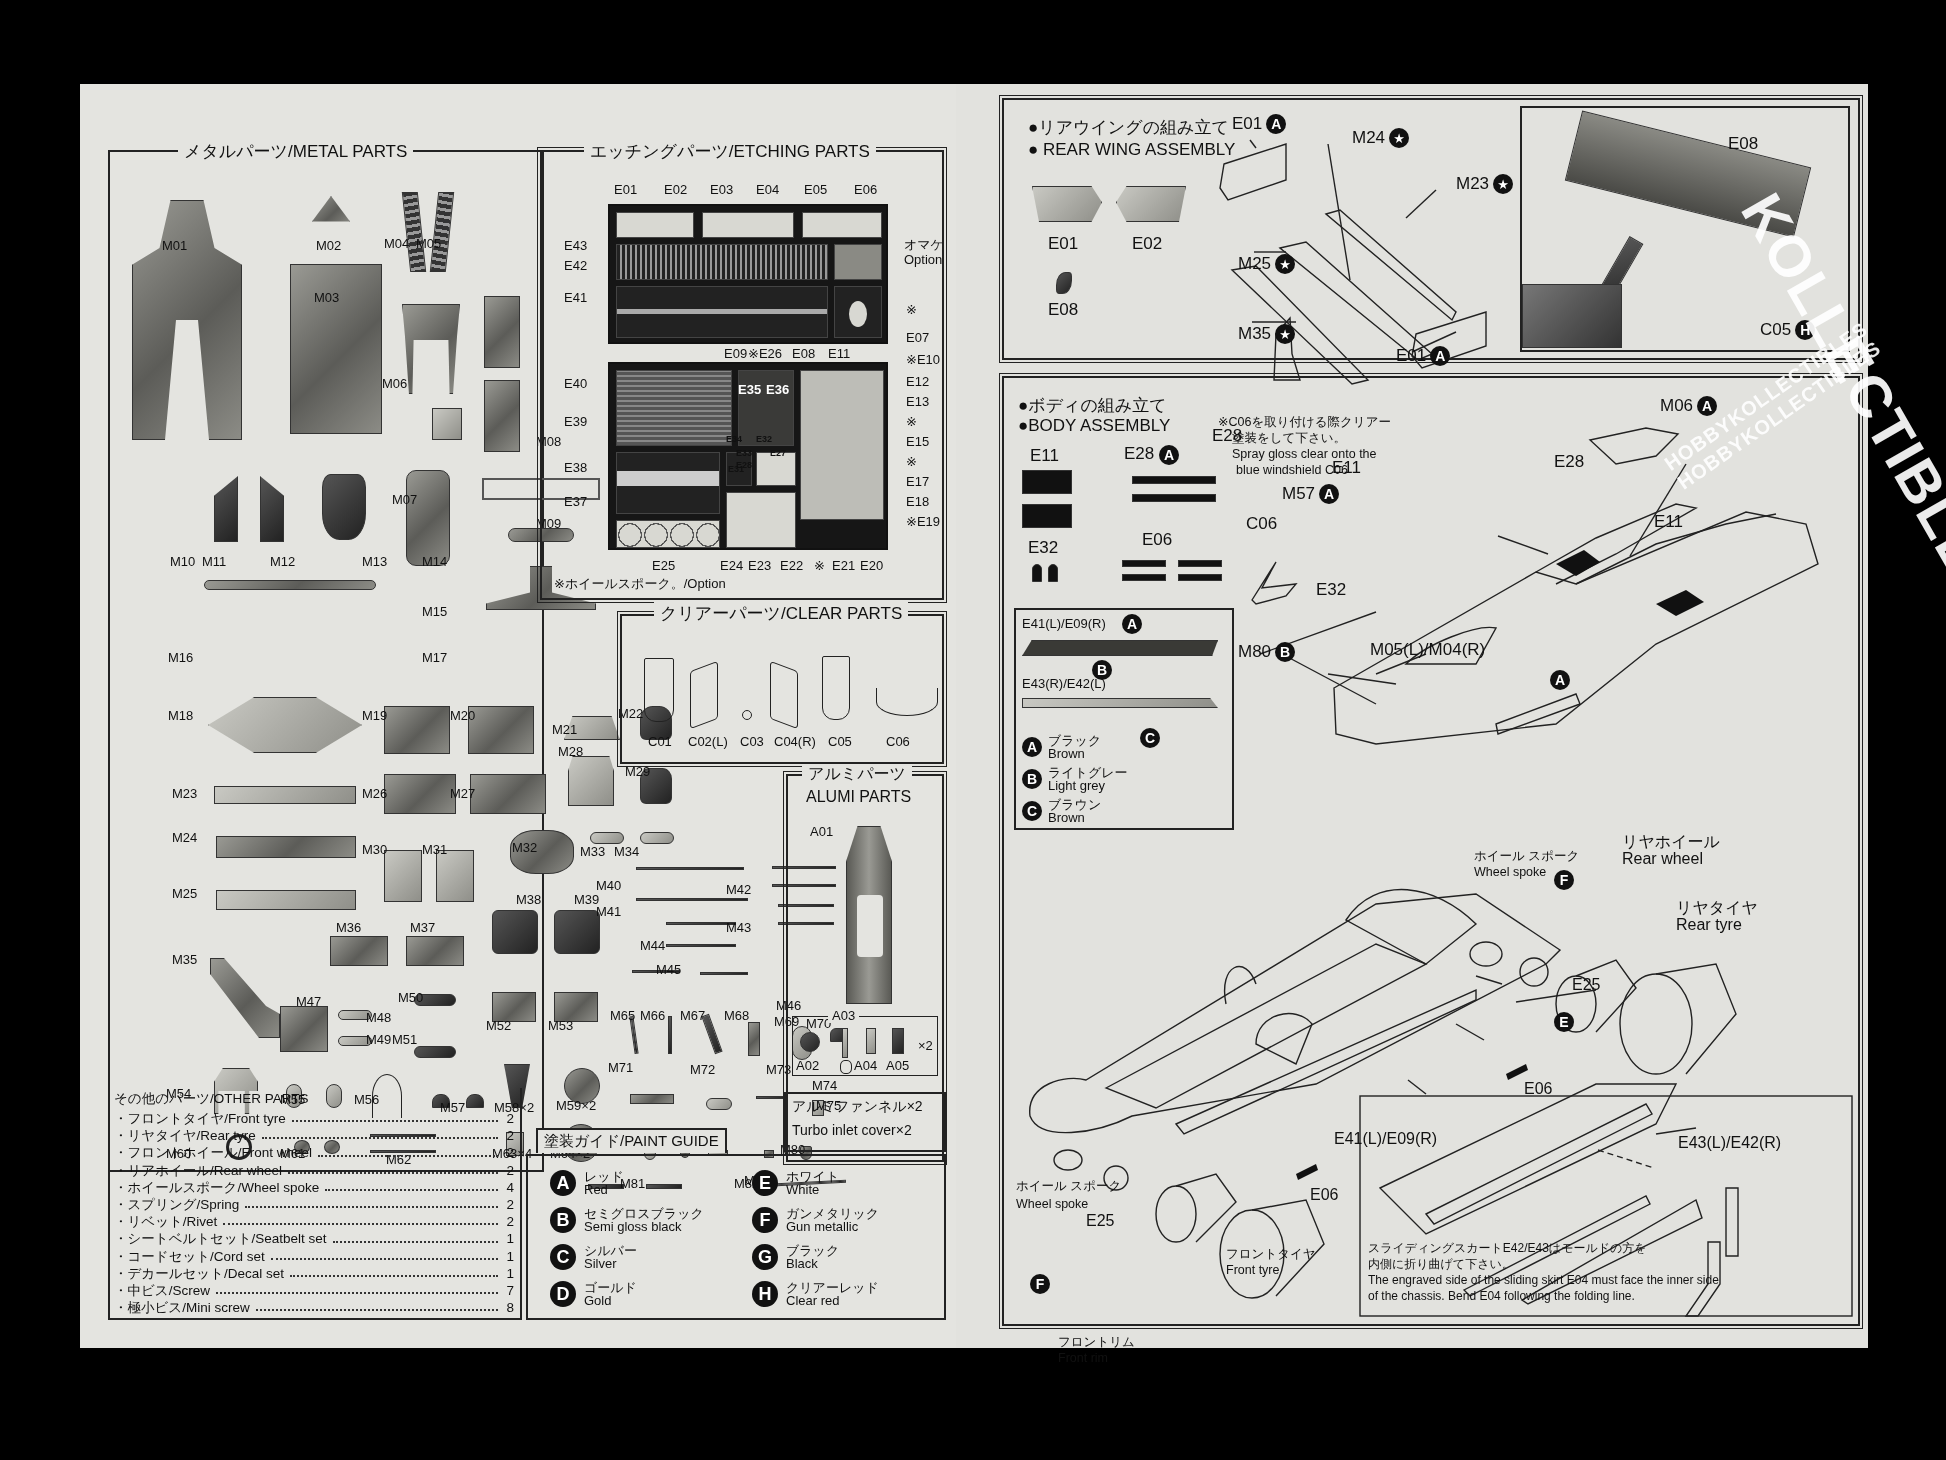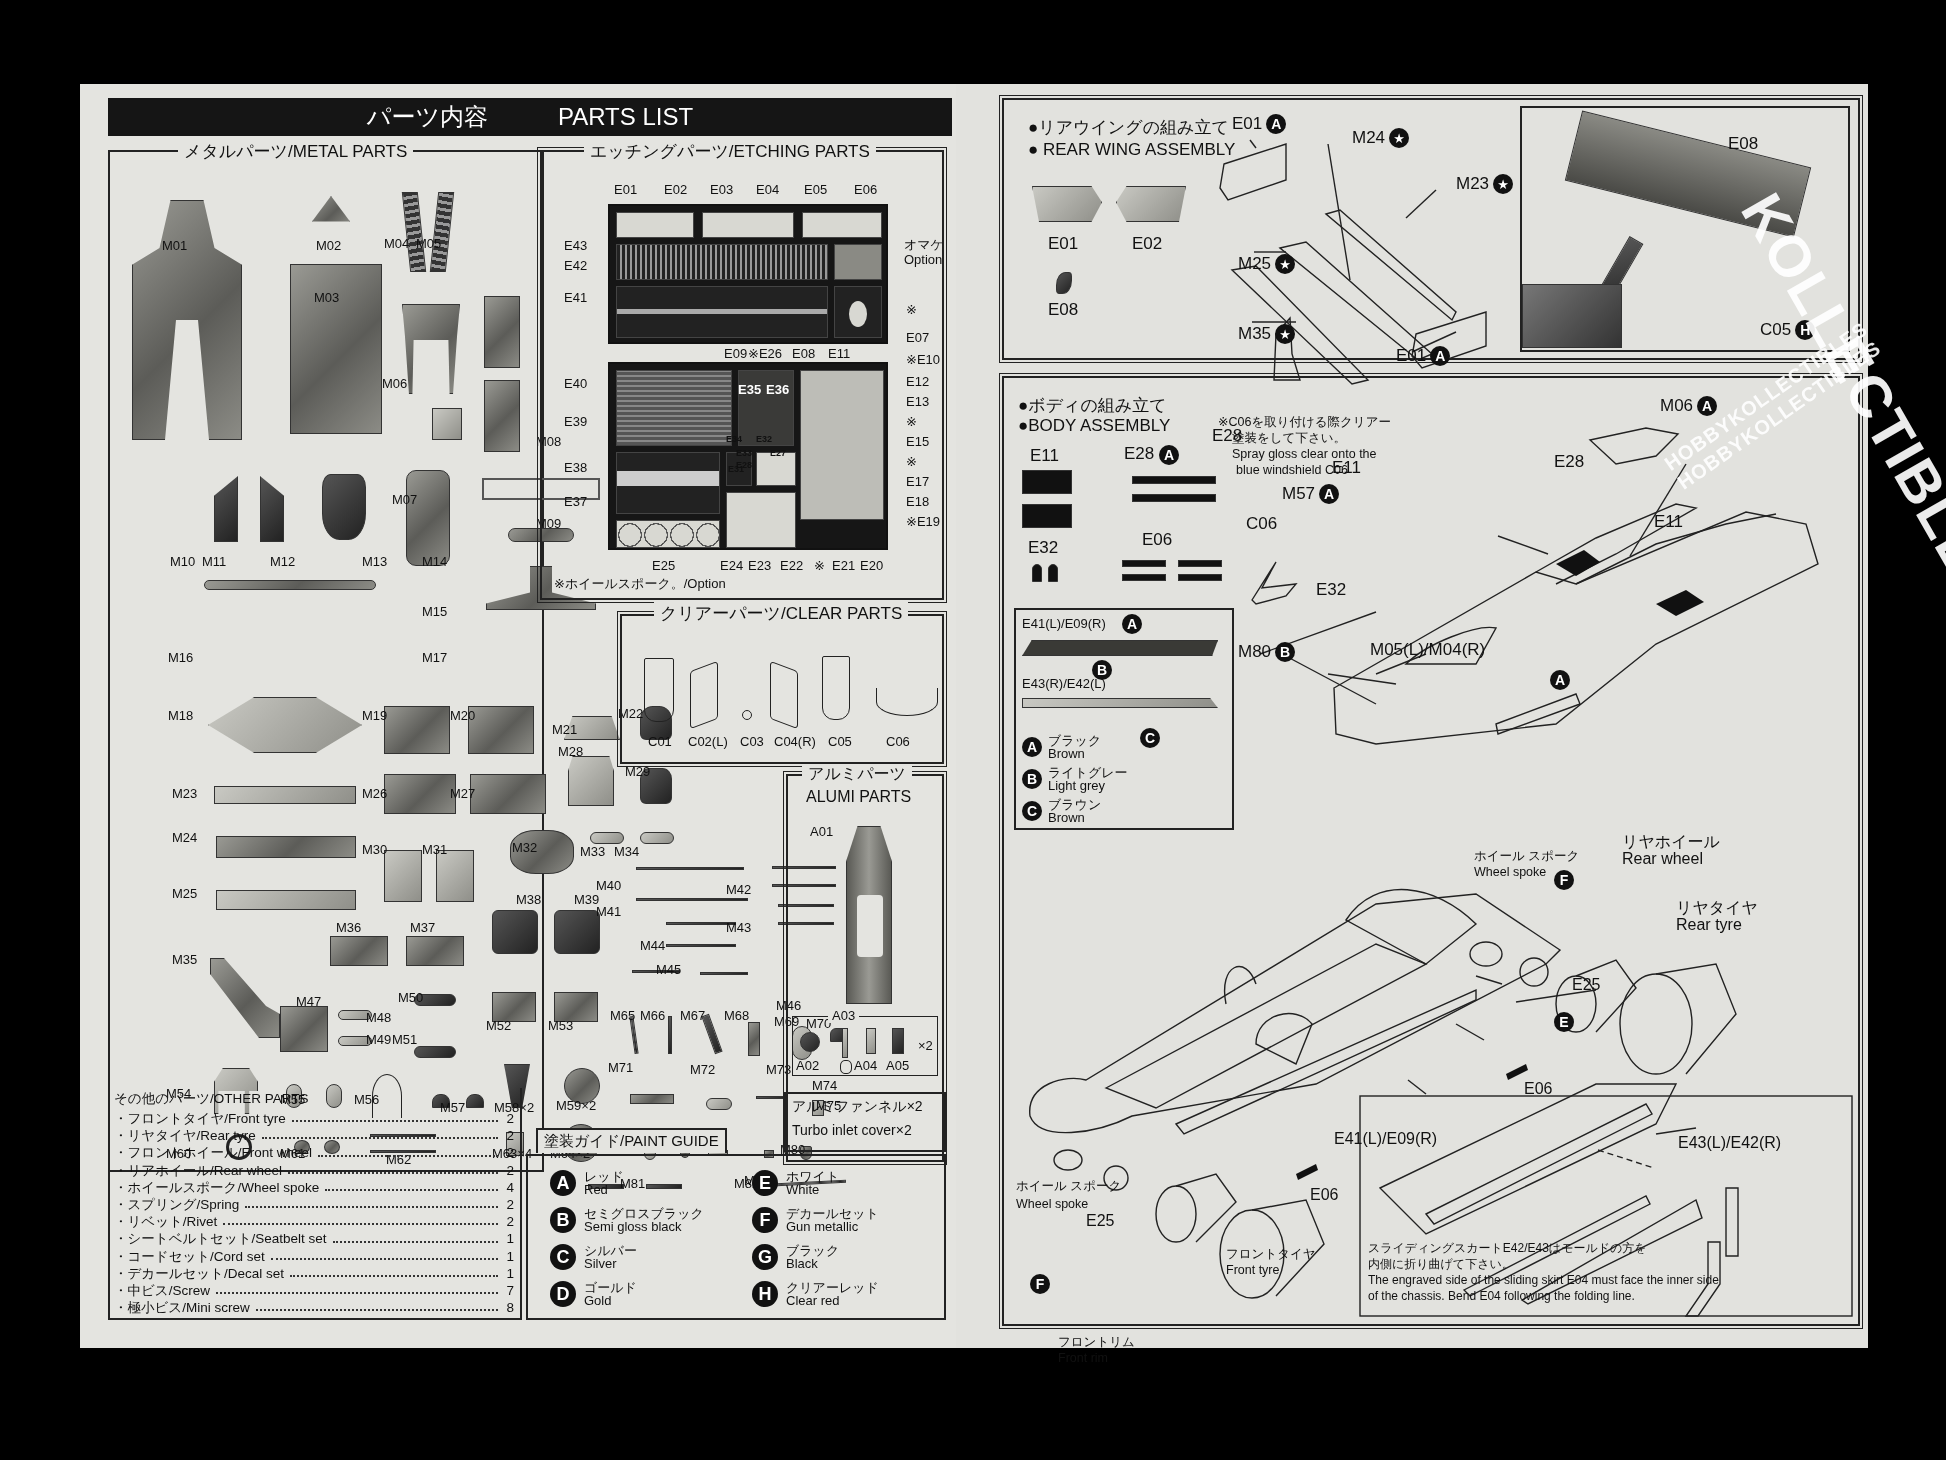--- a/index.html
+++ b/index.html
@@ -35,24 +35,20 @@
 .note{position:absolute;font-size:12.5px;line-height:16px;white-space:nowrap}
 .watermark{position:absolute;left:1610px;top:258px;width:300px;height:300px;border-radius:50%;pointer-events:none}
 .watermark .t1{position:absolute;left:30px;top:110px;font-size:58px;font-weight:bold;color:rgba(255,255,255,.92);transform:rotate(60deg);letter-spacing:2px;transform-origin:center}
 .watermark .t2{position:absolute;left:40px;top:120px;font-size:20px;font-weight:bold;color:rgba(255,255,255,.9);transform:rotate(-35deg);letter-spacing:1px}
 svg{position:absolute;overflow:visible}
 </style>
 </head>
 <body>
 
 <div id="left-sheet" class="sheet">
-  <div class="titlebar">
-    <span>パーツ内容</span>
-    <span>PARTS LIST</span>
-  </div>
 
   <div class="box" style="left:28px;top:66px;width:436px;height:1022px;"></div>
   <div class="legend" style="left:98px;top:56px;">メタルパーツ/METAL PARTS</div>
 
   <div class="part" style="left:52px;top:116px;width:110px;height:240px;clip-path:polygon(35% 0,65% 0,75% 20%,100% 27%,100% 100%,70% 100%,60% 50%,40% 50%,30% 100%,0 100%,0 27%,25% 20%);"></div>
   <div class="part" style="left:232px;top:112px;width:38px;height:32px;clip-path:polygon(50% 0,100% 80%,0 80%);"></div>
   <div class="part" style="left:210px;top:180px;width:92px;height:170px;"></div>
   <div class="part dark" style="left:326px;top:108px;width:16px;height:80px;transform:skewX(6deg);background:repeating-linear-gradient(170deg,#333 0 4px,#999 4px 7px);"></div>
   <div class="part dark" style="left:354px;top:108px;width:16px;height:80px;transform:skewX(-6deg);background:repeating-linear-gradient(10deg,#333 0 4px,#999 4px 7px);"></div>
   <div class="part" style="left:322px;top:220px;width:58px;height:90px;clip-path:polygon(0 0,100% 0,95% 35%,88% 100%,82% 100%,80% 40%,20% 40%,18% 100%,12% 100%,5% 35%);"></div>
@@ -442,21 +438,21 @@
       <div class="paint" style="left:672px;top:1086px;">
         <div class="badge">E</div>
         <div class="txt">
           <div class="jp">ホワイト</div>
           <div class="en">White</div>
         </div>
       </div>
       <div class="paint" style="left:672px;top:1123px;">
         <div class="badge">F</div>
         <div class="txt">
-          <div class="jp">デカールセット</div>
+          <div class="jp">ガンメタリック</div>
           <div class="en">Gun metallic</div>
         </div>
       </div>
       <div class="paint" style="left:672px;top:1160px;">
         <div class="badge">G</div>
         <div class="txt">
           <div class="jp">ブラック</div>
           <div class="en">Black</div>
         </div>
       </div>

